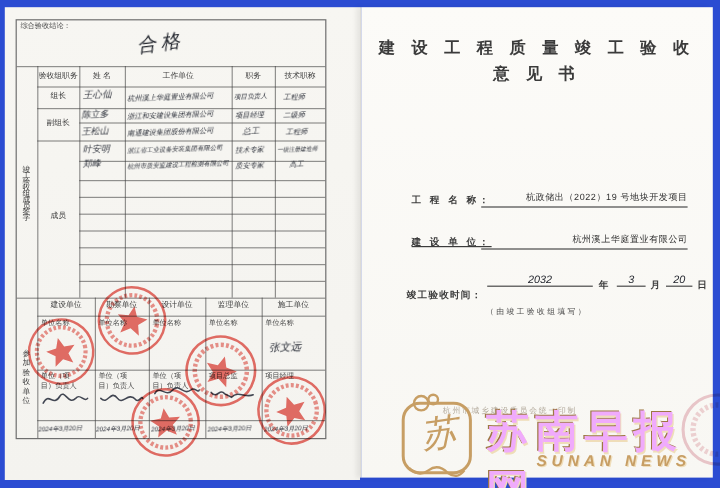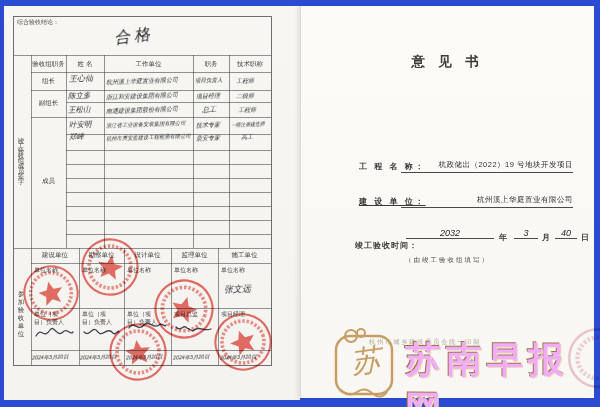--- a/index.html
+++ b/index.html
@@ -20,21 +20,21 @@
   .hw{position:absolute;font-style:italic;color:#2a2e38;transform:rotate(-2deg);
       font-size:6px;white-space:nowrap;filter:blur(0.2px);}
   .hw-big{position:absolute;font-style:italic;color:#23262e;font-size:16px;letter-spacing:4px;
       transform:rotate(-7deg);filter:blur(0.25px);}
   .sig{position:absolute;overflow:visible;}
   .sig path{fill:none;stroke:#2e3340;stroke-width:1.3;stroke-linecap:round;opacity:.9;}
   .stamp{position:absolute;color:#e2473e;opacity:.78;mix-blend-mode:multiply;}
   .stamp-pink{position:absolute;color:#e3a8b2;opacity:.6;mix-blend-mode:multiply;}
   .rp-title{position:absolute;width:100%;text-align:center;font-size:13.5px;font-weight:bold;
             letter-spacing:5px;color:#3b3b3b;}
-  .field-label{position:absolute;font-size:8px;color:#3b3b3b;letter-spacing:2.5px;font-weight:bold;margin-left:16px;}
+  .field-label{position:absolute;font-size:8px;color:#3b3b3b;letter-spacing:2.5px;font-weight:bold;}
   .field-value{position:absolute;font-size:7.5px;color:#2f2f2f;text-align:right;
                border-bottom:1px solid #4a4a4a;padding-bottom:2px;letter-spacing:0.5px;}
   .uline{display:inline-block;border-bottom:1px solid #4a4a4a;text-align:center;
          font-style:italic;color:#23262e;font-size:9px;}
   .note{position:absolute;font-size:6.5px;color:#4c4c4c;letter-spacing:2px;}
   .printer{position:absolute;font-size:6.5px;color:#b3aa9c;letter-spacing:1.5px;}
   .wm-title{position:absolute;font-family:Liberation Serif, serif;font-weight:bold;
             font-size:36px;letter-spacing:5px;color:#f0abfc;
             text-shadow:1px 1px 0 #efddb9,-1px -1px 0 #9d7743;}
   .wm-sub{position:absolute;font-weight:bold;font-style:italic;font-size:13px;letter-spacing:4px;
@@ -149,34 +149,35 @@
 
       <div class="t" style="left:204px;top:234px;width:53px;">施工单位</div>
       <div class="tl" style="left:207px;top:250px;">单位名称</div>
       <div class="hw" style="left:210px;top:266px;font-size:9px;">张文远</div>
       <div class="tl" style="left:207px;top:294px;">项目经理</div>
       <div class="hw" style="left:206px;top:337px;font-size:5.3px;">2024年3月20日</div>
     </div>
   </div>
 
   <div class="page page-right">
-    <div class="rp-title" style="top:47px;font-family:Liberation Serif, serif;">意 见 书</div>
+    <div class="rp-title" style="top:25px;">建 设 工 程 质 量 竣 工 验 收</div>
+    <div class="rp-title" style="top:47px;">意 见 书</div>
 
     <div class="field-label" style="left:42px;top:155px;">工 程 名 称：</div>
     <div class="field-value" style="left:100px;top:154px;width:172px;">杭政储出（2022）19 号地块开发项目</div>
 
     <div class="field-label" style="left:42px;top:190px;text-decoration:underline;">建 设 单 位：</div>
     <div class="field-value" style="left:100px;top:189px;width:172px;">杭州溪上华庭置业有限公司</div>
 
     <div class="field-label" style="left:38px;top:234px;letter-spacing:1px;">竣工验收时间：</div>
     <span class="uline abs" style="left:105px;top:222px;width:88px;">2032</span>
     <span class="abs" style="left:198px;top:226px;font-size:8px;font-weight:bold;color:#3b3b3b;">年</span>
     <span class="uline abs" style="left:213px;top:222px;width:24px;">3</span>
     <span class="abs" style="left:241px;top:226px;font-size:8px;font-weight:bold;color:#3b3b3b;">月</span>
-    <span class="uline abs" style="left:254px;top:222px;width:22px;">40</span>
+    <span class="uline abs" style="left:254px;top:222px;width:22px;">20</span>
     <span class="abs" style="left:280px;top:226px;font-size:8px;font-weight:bold;color:#3b3b3b;">日</span>
 
     <div class="note" style="left:0;top:250px;width:100%;text-align:center;">（由竣工验收组填写）</div>
 
     <div class="printer" style="left:68px;top:332px;">杭州市城乡建设委员会统一印制</div>
   </div>
 
   <svg class="stamp" style="left:22px;top:264px;transform:rotate(-14deg);" width="58" height="58" viewBox="0 0 100 100">
     <circle cx="50" cy="50" r="46" fill="none" stroke="currentColor" stroke-width="3.5"></circle>
     <circle cx="50" cy="50" r="35" fill="none" stroke="currentColor" stroke-width="6" stroke-dasharray="4 3" opacity=".75"></circle>
@@ -209,15 +210,16 @@
 
   <div class="abs" style="left:325px;top:320px;width:275px;height:87px;">
     <svg class="abs" style="left:6px;top:6px;" width="66" height="78" viewBox="0 0 66 78">
       <rect x="5" y="10" width="56" height="58" rx="14" fill="none" stroke="#c79e64" stroke-width="2.5"></rect>
       <circle cx="20" cy="10" r="6" fill="none" stroke="#c79e64" stroke-width="2"></circle>
       <circle cx="30" cy="7" r="4" fill="none" stroke="#c79e64" stroke-width="2"></circle>
       <path d="M10,64 q8,8 16,2 q8,-6 16,2 q8,6 14,-2" fill="none" stroke="#c79e64" stroke-width="2"></path>
       <text x="20" y="46" font-size="30" font-style="italic" fill="#c79e64" font-family="Liberation Serif, DejaVu Serif, serif" transform="rotate(-8 28 38)">苏</text>
     </svg>
     <div class="wm-title" style="left:80px;top:16px;">苏南早报网</div>
+    <div class="wm-sub" style="left:122px;top:56px;">SUNAN NEWS</div>
   </div>
 
 </div>
 
 </body></html>

